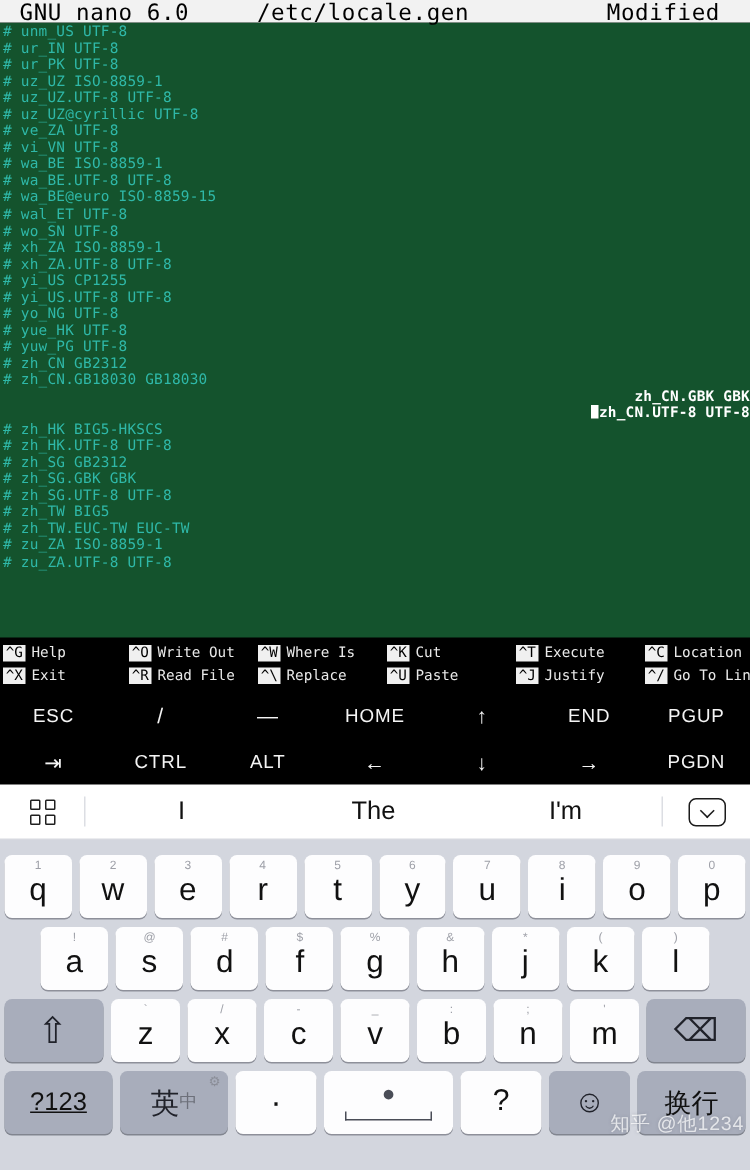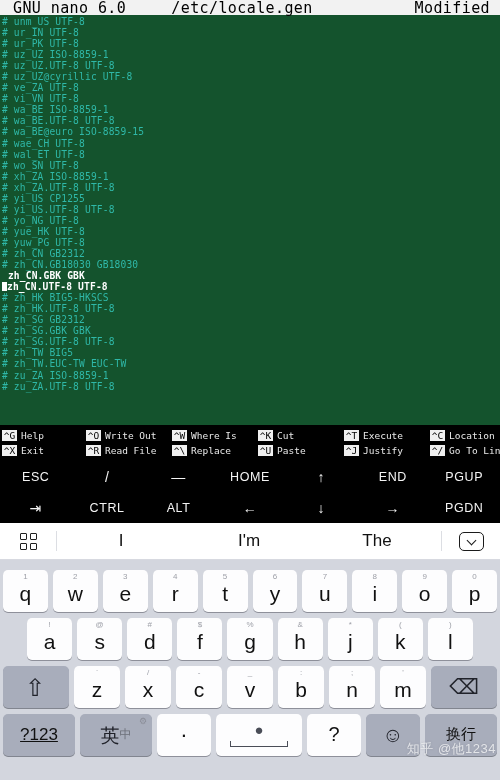--- a/index.html
+++ b/index.html
@@ -12,32 +12,32 @@
   #screen { width: 500px; height: 780px; position: relative; background: #000; }
 
   
   .nano-titlebar {
     height: 15px; background: #f2f2f2; color: #000;
     font-family: "DejaVu Sans Mono", monospace; font-size: 15px;
     display: flex; align-items: center; position: relative;
   }
   .nano-titlebar .tb-left { position: absolute; left: 13px; letter-spacing: .4px;}
   .nano-titlebar .tb-center { position: absolute; left: 0; right: 16px; text-align: center; letter-spacing: .4px;}
-  .nano-titlebar .tb-right { position: absolute; right: 10px; letter-spacing: .4px;}
+  .nano-titlebar .tb-right { position: absolute; right: 20px; letter-spacing: .4px;}
 
   .nano-body {
     background: #14532d; padding: 1px 0 0 2px;
     height: 410px; overflow: hidden;
   }
   .nano-line {
     font-family: "DejaVu Sans Mono", monospace;
     font-size: 9.6px; line-height: 11.05px;
     color: #2fb8a8; white-space: pre; letter-spacing: .15px;
   }
-  .nano-line.active { color: #ffffff; font-weight: bold; }
+  .nano-line.active { color: #ffffff; font-weight: bold; text-align: right; }
   .cursor-block {
     display: inline-block; width: 5px; height: 9px;
     background: #ffffff; vertical-align: -1px;
   }
 
   
   .nano-keys {
     position: absolute; left: 0; top: 428px; width: 500px; height: 30px;
     background: #000; color: #e9e9e9;
     font-family: "DejaVu Sans Mono", monospace; font-size: 9.5px;
@@ -125,21 +125,21 @@
 
   .key.dark { background: #a8adbb; box-shadow: 0 1px 0 #81858f; }
   .key.shift { flex: 0 0 66px; }
   .key.bksp { flex: 0 0 66px; }
   .key.num123 { flex: 0 0 72px; font-size: 17px; text-decoration: underline; }
   .key.lang { flex: 0 0 72px; font-size: 17px; }
   .key.period { flex: 0 0 54px; }
   .key.space { flex: 1 1 auto; }
   .key.qmark { flex: 0 0 54px; font-size: 20px; }
   .key.emoji { flex: 0 0 54px; }
-  .key.enter { flex: 0 0 72px; font-size: 15px; }
+  .key.enter { flex: 0 0 72px; font-size: 18px; }
 
   .key.r4key { height: 42px; }
 
   
   .shift-arrow { width: 22px; height: 20px; position: relative; }
   .shift-arrow:before {
     content: "⇧"; font-size: 24px; color: #20222a; line-height: 20px;
   }
   .bksp-glyph { font-size: 21px; color: #20222a; }
   .mic-glyph { font-size: 15px; color: #4a4d57; position: relative; top: -5px;}
@@ -180,21 +180,20 @@
       <div class="nano-line"># ur_IN UTF-8</div>
       <div class="nano-line"># ur_PK UTF-8</div>
       <div class="nano-line"># uz_UZ ISO-8859-1</div>
       <div class="nano-line"># uz_UZ.UTF-8 UTF-8</div>
       <div class="nano-line"># uz_UZ@cyrillic UTF-8</div>
       <div class="nano-line"># ve_ZA UTF-8</div>
       <div class="nano-line"># vi_VN UTF-8</div>
       <div class="nano-line"># wa_BE ISO-8859-1</div>
       <div class="nano-line"># wa_BE.UTF-8 UTF-8</div>
       <div class="nano-line"># wa_BE@euro ISO-8859-15</div>
-      <div class="nano-line"># wae_CH UTF-8</div>
       <div class="nano-line"># wal_ET UTF-8</div>
       <div class="nano-line"># wo_SN UTF-8</div>
       <div class="nano-line"># xh_ZA ISO-8859-1</div>
       <div class="nano-line"># xh_ZA.UTF-8 UTF-8</div>
       <div class="nano-line"># yi_US CP1255</div>
       <div class="nano-line"># yi_US.UTF-8 UTF-8</div>
       <div class="nano-line"># yo_NG UTF-8</div>
       <div class="nano-line"># yue_HK UTF-8</div>
       <div class="nano-line"># yuw_PG UTF-8</div>
       <div class="nano-line"># zh_CN GB2312</div>
@@ -256,22 +255,22 @@
     <div class="sg-icon-grid">
       <span class="grid-icon">
           <i></i>
           <i></i>
           <i></i>
           <i></i>
         </span>
     </div>
     <div class="sg-div"></div>
     <div class="sg-word">I</div>
+    <div class="sg-word">The</div>
     <div class="sg-word">I'm</div>
-    <div class="sg-word">The</div>
     <div class="sg-div"></div>
     <div class="sg-collapse">
       <span class="collapse-box">
           <span class="chev"></span>
         </span>
     </div>
   </div>
 
   <div class="keyboard">
     <div class="kb-row r1" id="kb-row1">

